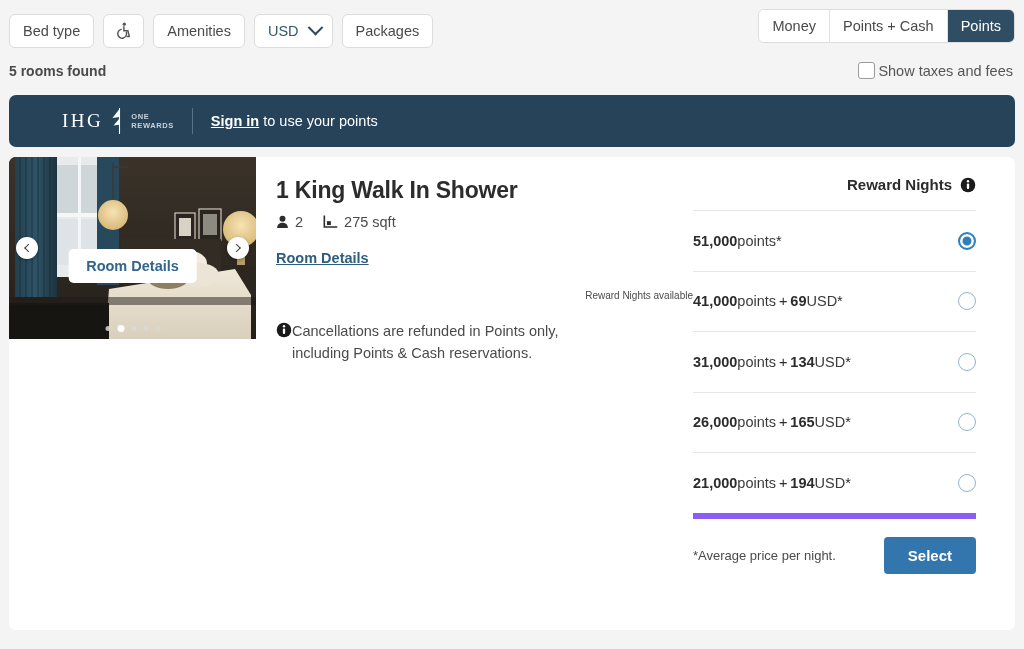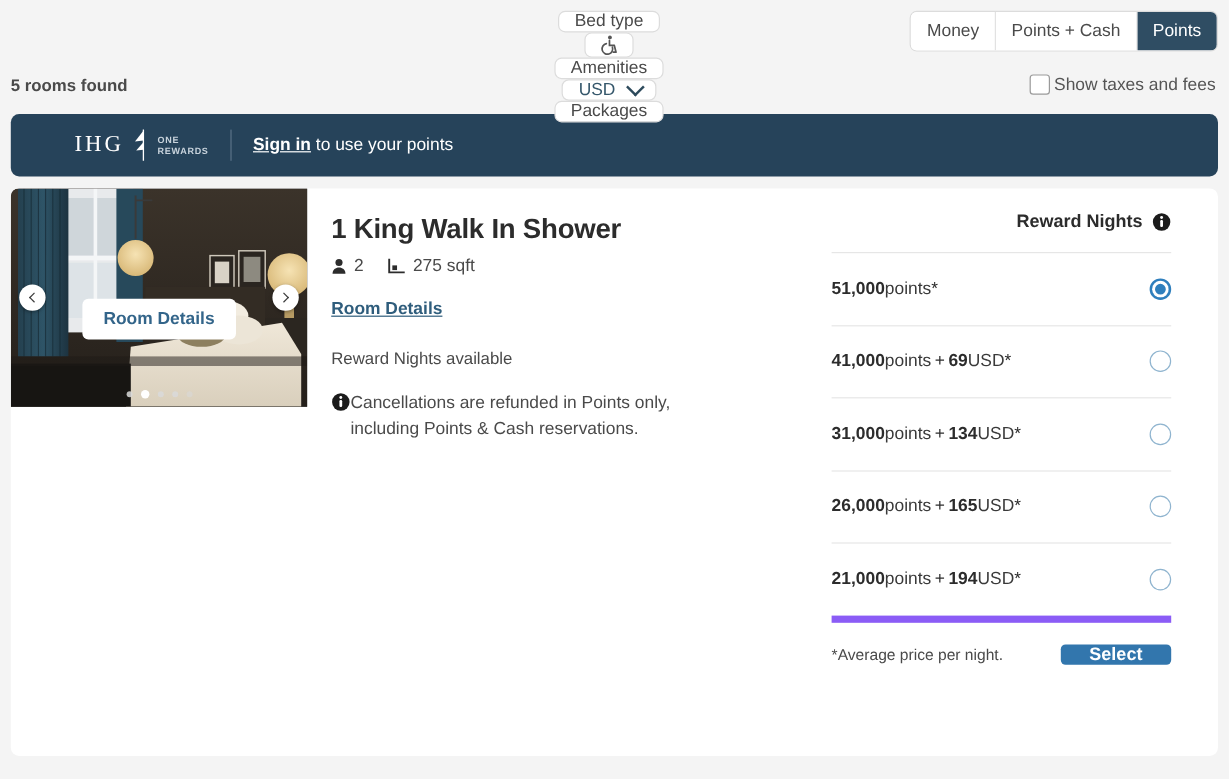--- a/index.html
+++ b/index.html
@@ -12,21 +12,20 @@
   }
 
   .page { width: 1024px; height: 649px; position: relative; background: #f4f4f4; }
 
   
   .filterbar {
     display: flex; align-items: center;
     padding: 9px 9px 0 9px;
     height: 52px;
     position: relative;
-    flex-direction: column;
   }
   .chip {
     background: #ffffff;
     border: 1px solid #dcdcdc;
     border-radius: 6px;
     height: 34px;
     padding: 0 13px;
     display: flex; align-items: center; justify-content: center;
     font-size: 14.5px;
     color: #4a4a4a;
@@ -183,21 +182,21 @@
     letter-spacing: -0.2px;
     margin-bottom: 10px;
   }
   .meta-row { display: flex; align-items: center; gap: 20px; margin-bottom: 19px; }
   .meta-item { display: flex; align-items: center; gap: 6px; font-size: 14.5px; color: #4a4a4a; }
   .room-details-link {
     font-size: 14.5px; font-weight: bold; color: #2f5d7c;
     text-decoration: underline; cursor: pointer;
     display: inline-block; margin-bottom: 24px;
   }
-  .reward-avail { font-size: 14px; color: #4a4a4a; margin-bottom: 19px; }
+  .reward-avail { font-size: 10px; color: #4a4a4a; margin-bottom: 19px; text-align: right; }
   .cancel-note { display: flex; gap: 0; align-items: flex-start; }
   .info-icon-dark {
     flex: 0 0 auto; margin-top: 2px;
   }
   .cancel-text { font-size: 14.5px; color: #4a4a4a; line-height: 22px; max-width: 300px; }
 
   
   .pricing {
     flex: 0 0 322px;
     padding: 19px 39px 0 0;
@@ -227,21 +226,21 @@
   .footer-row {
     border-top: 6px solid #8b5cf6;
     display: flex; align-items: center; justify-content: space-between;
     padding-top: 18px;
   }
   .avg-note { font-size: 13px; color: #4a4a4a; }
   .select-btn {
     background: #3276ad; color: #ffffff;
     font-size: 15px; font-weight: bold;
     border: none; border-radius: 4px;
-    padding: 0 24px;
+    padding: 10px 24px;
     cursor: pointer;
     font-family: "Liberation Sans", sans-serif;
   }
 </style>
 </head>
 <body>
 
 <div class="page">
 
   <div class="filterbar">

